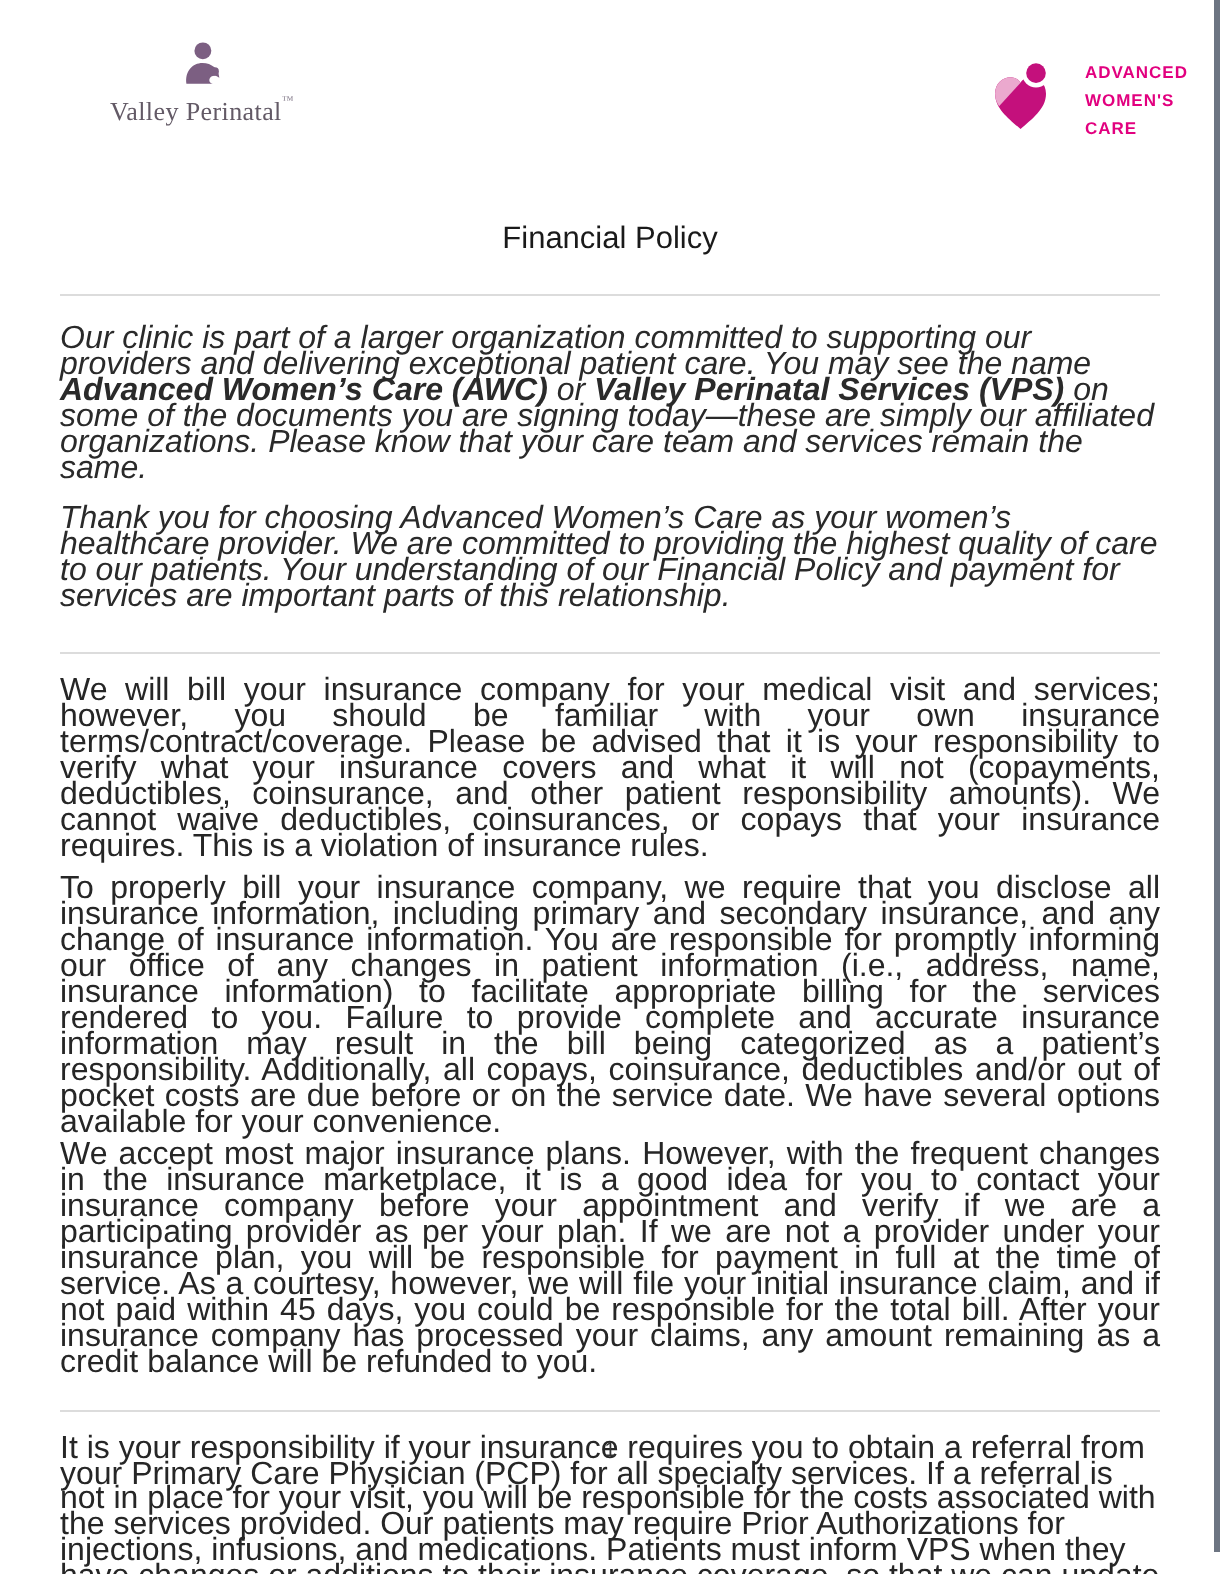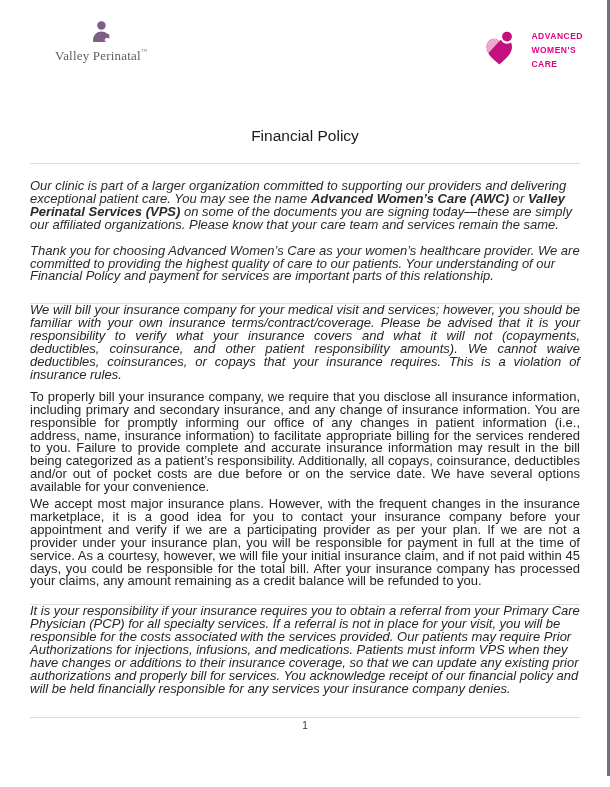--- a/index.html
+++ b/index.html
@@ -19,46 +19,46 @@
   }
   
   .header { position:relative; height:100px; }
   .vp-logo { position:absolute; left:55px; top:20px; text-align:center; }
   .vp-logo svg { display:block; margin:0 auto 2px; }
   .vp-logo-text {
     font-family:"Liberation Serif","DejaVu Serif",serif;
     font-size:13px; color:#635a66; letter-spacing:0.2px; white-space:nowrap;
   }
   .vp-tm { font-size:6px; vertical-align:top; color:#8a8190; }
-  .awc-logo { position:absolute; right:27px; top:28px; display:flex; align-items:center; gap:9px; }
+  .awc-logo { position:absolute; right:16px; top:28px; display:flex; align-items:center; gap:9px; }
   .awc-text {
     font-size:8.5px; font-weight:bold; color:#e2007f;
     letter-spacing:0.5px; line-height:14px; white-space:nowrap;
   }
   
   .content { margin:0 30px; }
   .doc-title {
-    margin-top:26px;
+    margin-top:10px;
     text-align:center;
     font-size:15.5px; font-weight:400; color:#1a1a1a; line-height:20px;
   }
   .rule { border:none; border-top:1px solid #dcdcdc; height:0; }
   .rule-1 { margin-top:17px; }
   .rule-2 { margin-top:20px; }
   .rule-3 { margin-top:16px; }
   .rule-4 { margin-top:21px; }
-  p, h2 { font-size:13px; line-height:12.9px; }
+  p, h2 { font-size:16px; line-height:12.9px; }
   .intro { font-style:italic; color:#2a2a2a; }
   .intro .b { font-weight:bold; }
   .p1 { margin-top:16px; }
   .p2 { margin-top:13px; }
   .sec-heading { margin-top:6px; font-size:9.8px; font-weight:bold; color:#1f1f1f; }
   .just { text-align:justify; }
   .body-p { margin-top:9px; }
-  .body-p.first { margin-top:0;font-style:italic; }
+  .body-p.first { margin-top:13px; }
   .body-p.tight { margin-top:4px; }
   .page-number {
     position:absolute; top:720px; left:0; width:610px;
     text-align:center; font-size:10px; color:#333333;
   }
 </style>
 </head>
 <body>
 
 <div class="page">

